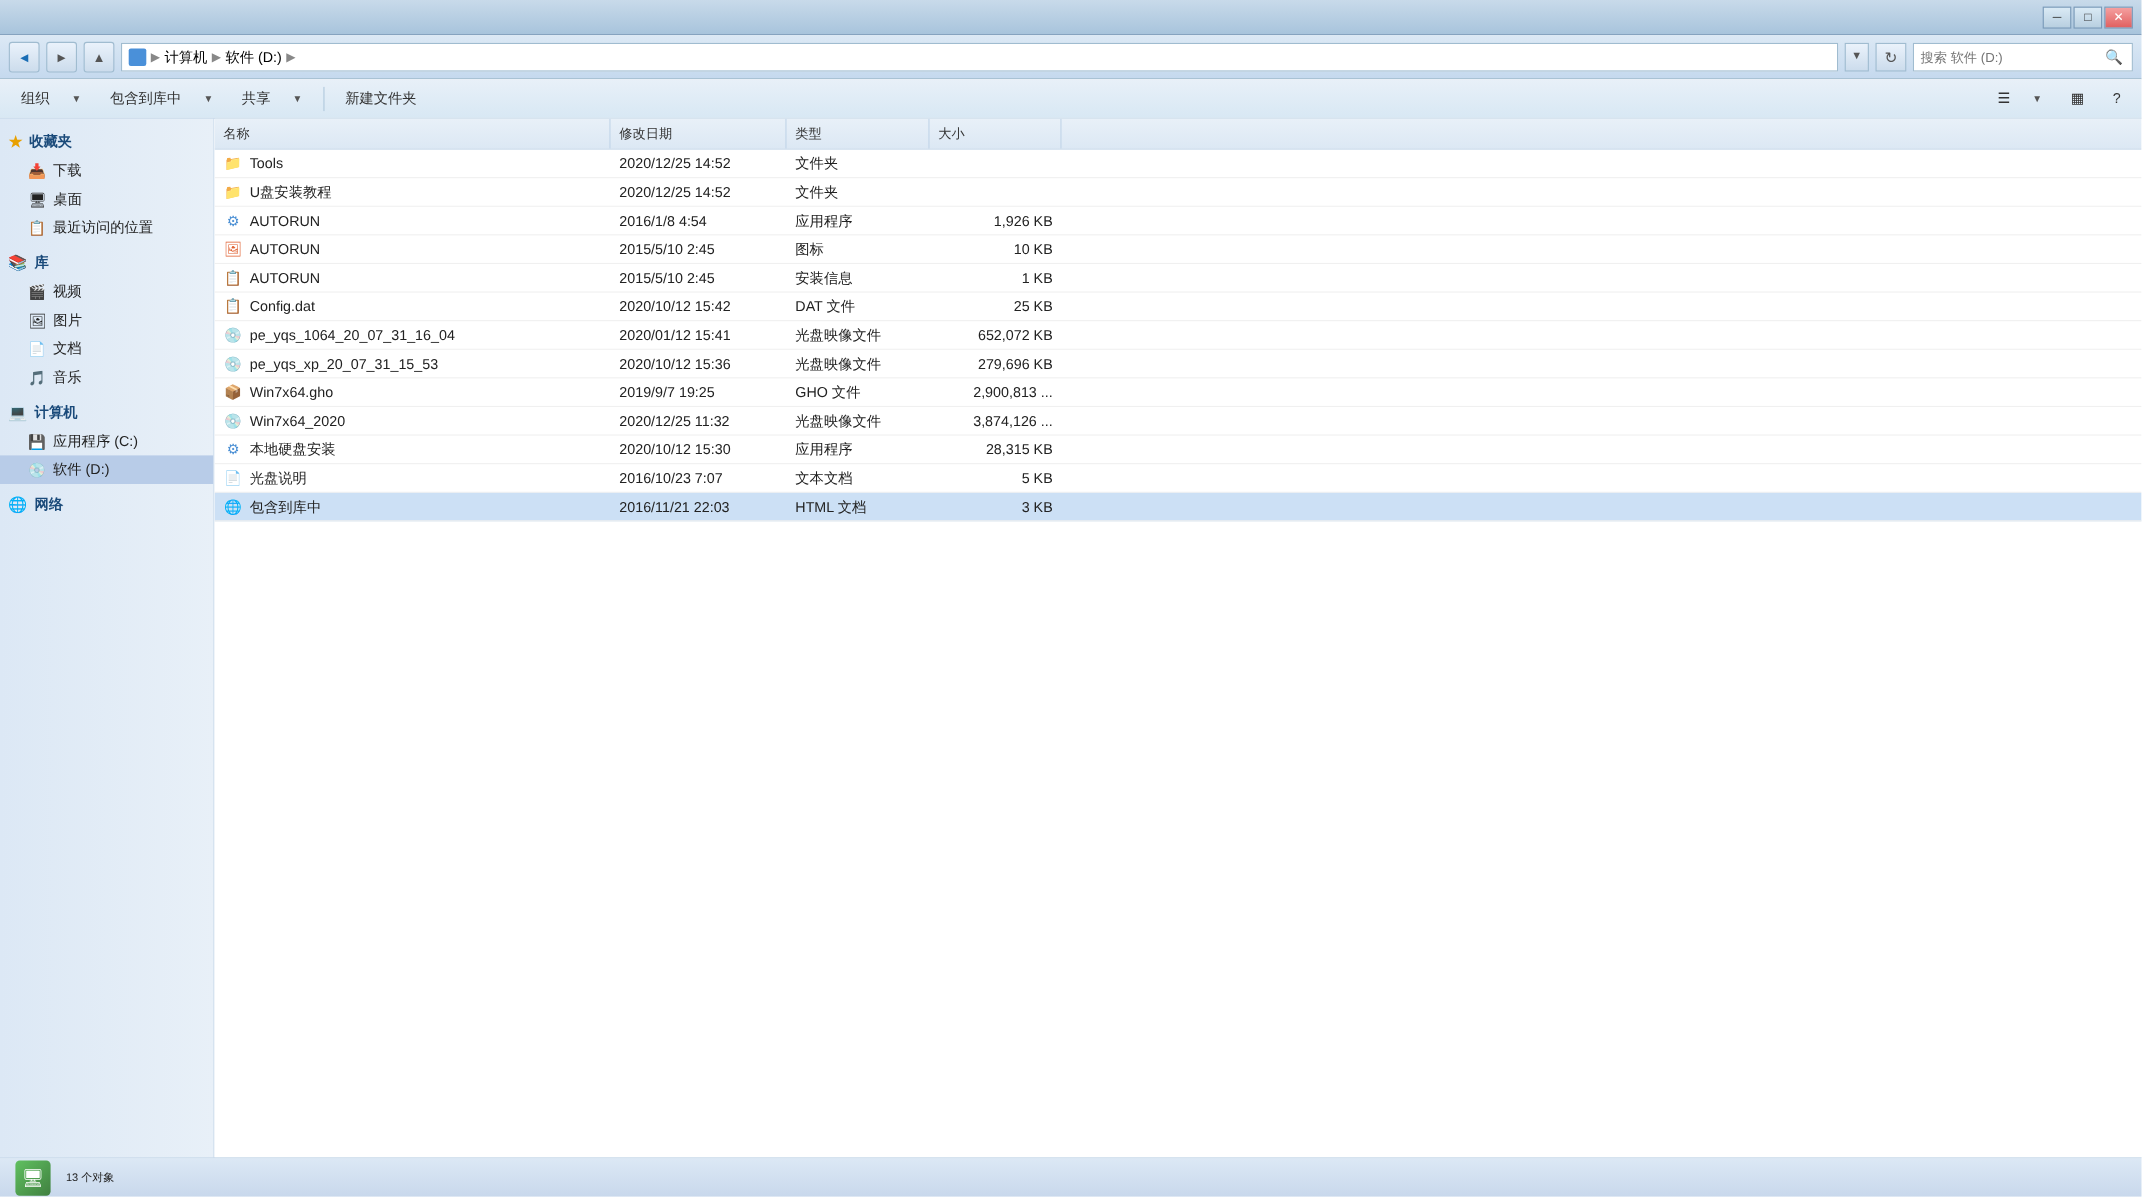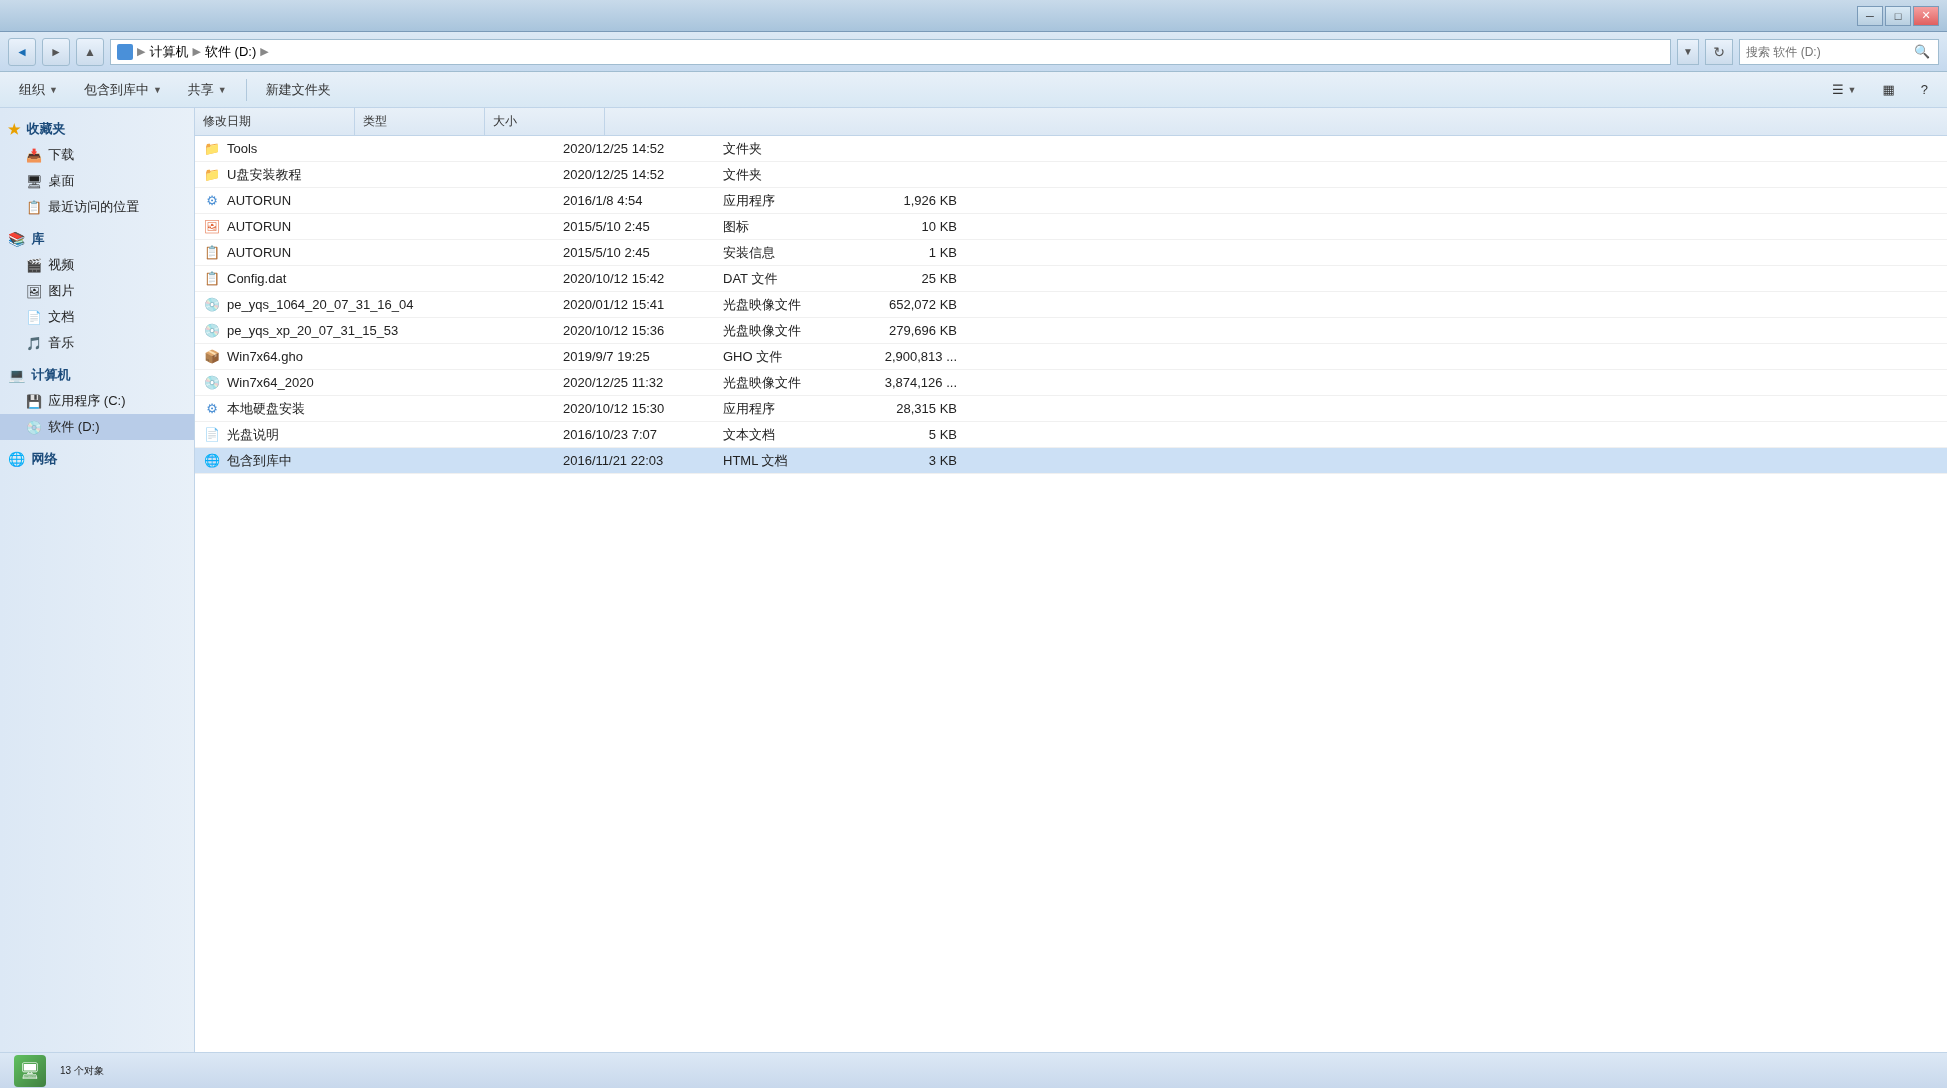--- a/index.html
+++ b/index.html
@@ -150,21 +150,21 @@
     }
     .tool-btn {
       height: 28px;
       padding: 0 10px;
       border: 1px solid transparent;
       background: transparent;
       border-radius: 3px;
       cursor: pointer;
       display: flex;
       align-items: center;
-      gap: 4px;
+      gap: 20px;
       font-size: 13px;
       color: #333;
       text-align: center;
     }
     .tool-btn .arrow { font-size: 9px; color: #555; }
     .toolbar-separator {
       width: 1px;
       height: 22px;
       background: #b0c8dc;
       margin: 0 4px;
@@ -461,20 +461,21 @@
         <span class="net-icon">🌐</span>
         <span>网络</span>
       </div>
     </div>
 
   </div>
 
   <div class="file-list-container">
 
     <div class="file-list-header">
+      <div class="col-header col-name">名称</div>
       <div class="col-header col-date">修改日期</div>
       <div class="col-header col-type">类型</div>
       <div class="col-header col-size">大小</div>
     </div>
 
     <div id="file-rows">
         <div class="file-row">
     <div class="file-cell name-cell">
       <span class="file-icon icon-folder">📁</span>
       <span>Tools</span>

